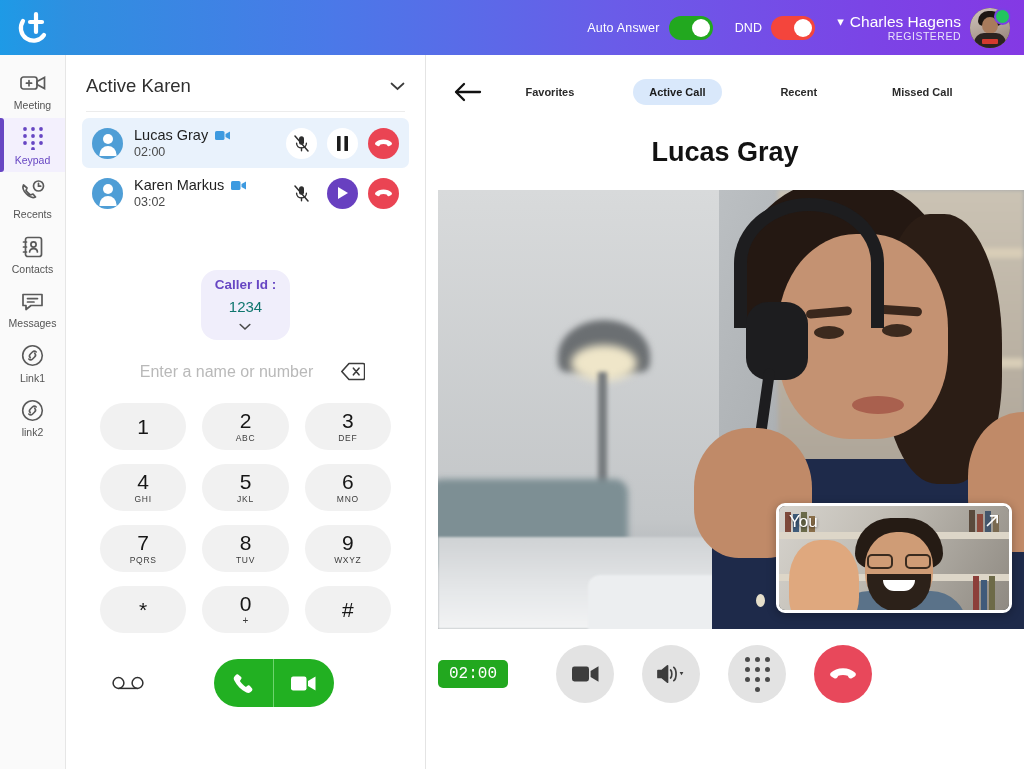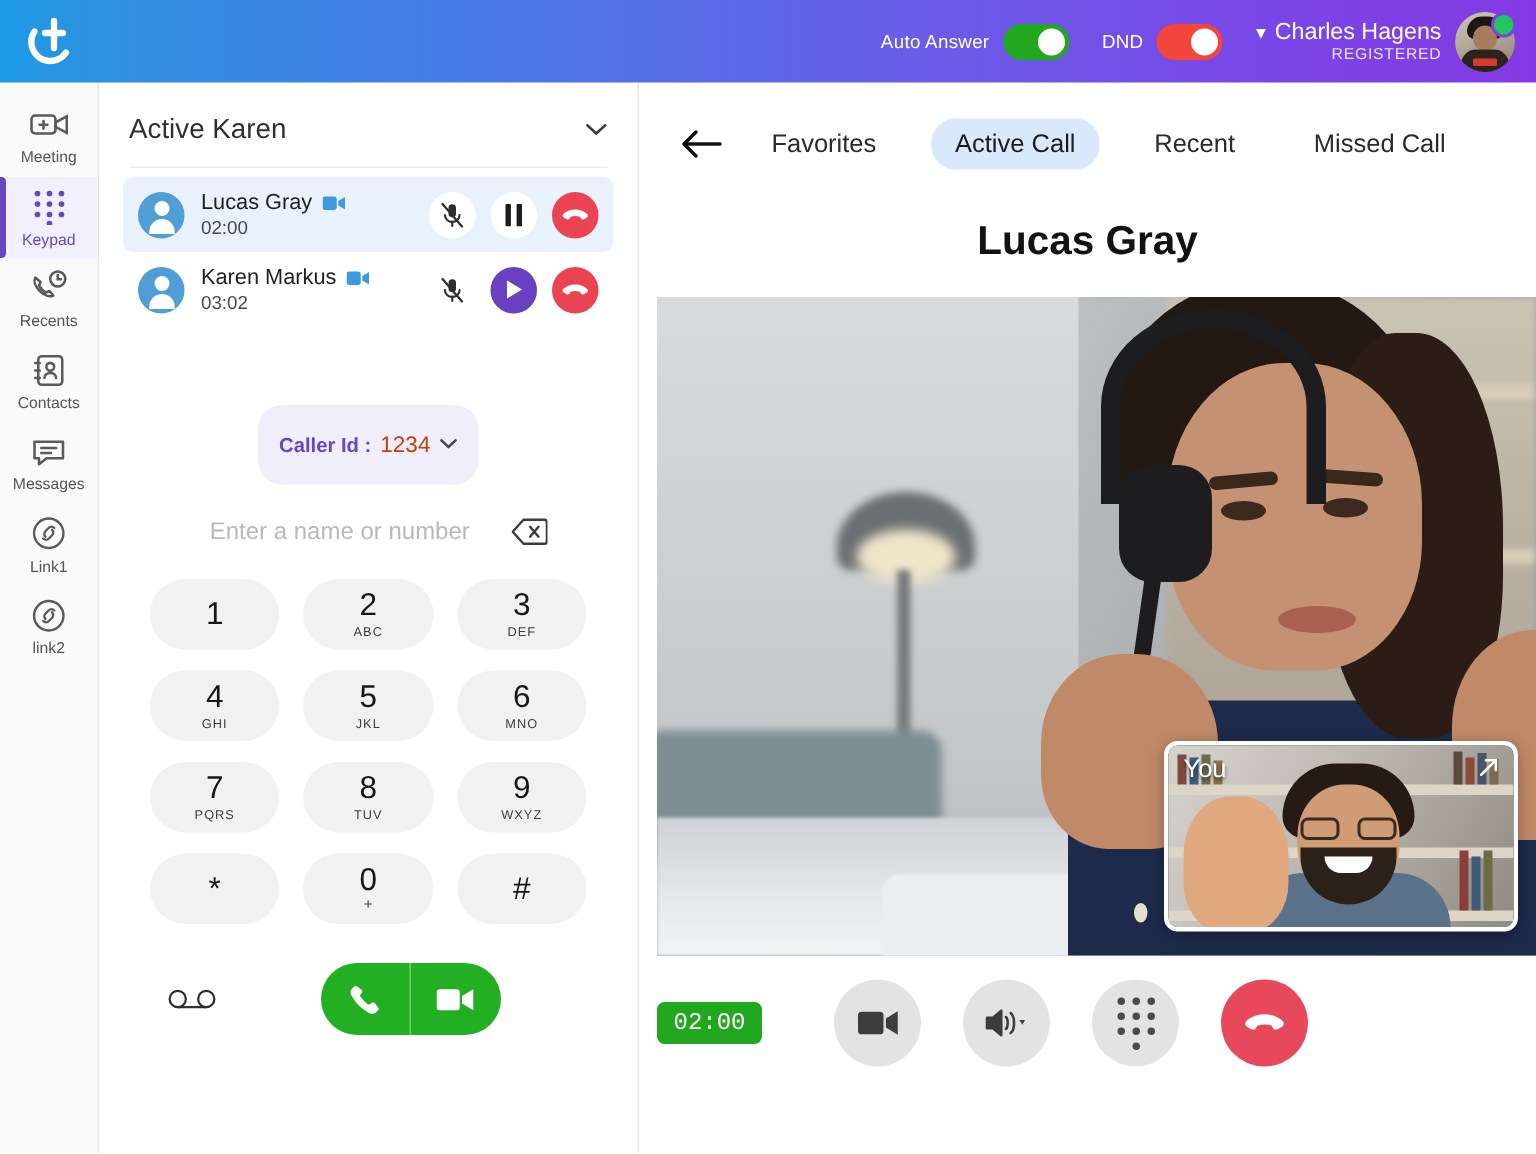--- a/index.html
+++ b/index.html
@@ -109,24 +109,24 @@
   .rb { width: 31px; height: 31px; border-radius: 50%; display: flex; align-items: center; justify-content: center; cursor: pointer; }
   .rb.white { background: #fff; }
   .rb.plain { background: transparent; }
   .rb.red { background: #ea4453; color: #fff; }
   .rb.purple { background: #6840c0; color: #fff; }
   .rb svg { display: block; }
 
   .callerid-wrap { display: flex; justify-content: center; margin-top: 52px; }
   .callerid {
     display: inline-flex; align-items: center; gap: 6px;
-    background: #f0eefb; border-radius: 16px; padding: 18px 14px; cursor: pointer;
+    background: #f0eefb; border-radius: 16px; padding: 7px 14px; cursor: pointer; flex-direction: column;
   }
   .cid-label { color: #6746c3; font-size: 13.5px; font-weight: 600; }
-  .cid-value { color: #c2410c; font-size: 15px; }
+  .cid-value { color: #0f766e; font-size: 15px; }
   .cid-chev { color: #4a4a4a; font-size: 11px; }
 
   .dial-input-row { display: flex; align-items: center; justify-content: center; gap: 14px; margin-top: 22px; }
   .dial-input {
     border: none; outline: none; font-size: 16px; color: #1c1c1c;
     width: 200px; text-align: center; background: transparent;
     font-family: "Liberation Sans", sans-serif;
   }
   .dial-input::placeholder { color: #b9b9b9; }
   .bksp { cursor: pointer; color: #3c3c3c; display: flex; }
@@ -148,21 +148,21 @@
     overflow: hidden; background: #22b022;
   }
   .call-split > div { flex: 1; display: flex; align-items: center; justify-content: center; color: #fff; cursor: pointer; }
   .call-split .sep { flex: 0 0 1px; background: #6ed46e; }
 
   
   .main { flex: 1 1 auto; background: #fff; display: flex; flex-direction: column; min-width: 0; }
   .tabs-row { display: flex; align-items: center; padding: 24px 24px 0 28px; gap: 0; }
   .back-btn { width: 34px; color: #111; cursor: pointer; display: flex; }
   .tabs { display: flex; align-items: center; flex: 1; justify-content: space-around; padding-right: 10px; }
-  .tab { font-size: 17px; color: #2a2a2a; padding: 7px 16px; border-radius: 16px; cursor: pointer; }
+  .tab { font-size: 11px; color: #2a2a2a; padding: 7px 16px; border-radius: 16px; cursor: pointer; font-weight: bold; }
   .tab.active { background: #d9e8fb; color: #1b1b1b; }
   .call-name { text-align: center; font-size: 27px; color: #121212; font-weight: 700; margin-top: 32px; }
 
   .video-stage {
     margin: 22px 0 0 12px; width: 586px; height: 439px; position: relative;
     overflow: hidden; background: #9aa0a3;
   }
   .vs-bg { position: absolute; inset: 0; background: linear-gradient(115deg,#c9ccce 0%,#bfc3c6 30%,#aeb2b5 55%,#8d9296 100%); }
   .vs-wall { position: absolute; left: 0; top: 0; width: 48%; height: 100%; background: linear-gradient(180deg,#d8dadb 0%,#c3c6c8 75%,#9fa4a8 100%); }
   .vs-shelf { position: absolute; right: 0; top: 0; width: 42%; height: 100%; background: linear-gradient(180deg,#cbc3b4 0%,#b9b0a2 40%,#9d958a 100%); filter: blur(2px); }
@@ -185,21 +185,21 @@
   .vp-hs-band { position: absolute; left: 48px; top: 8px; width: 150px; height: 130px; border: 13px solid #1d1d1f; border-radius: 50% 50% 0 0; border-bottom: none; }
   .vp-hs-cup { position: absolute; left: 60px; top: 112px; width: 62px; height: 78px; border-radius: 22px; background: #1d1d1f; }
   .vp-hs-boom { position: absolute; left: 72px; top: 178px; width: 11px; height: 92px; background: #1d1d1f; border-radius: 6px; transform: rotate(8deg); }
   .vp-shirt { position: absolute; left: 26px; bottom: -10px; width: 330px; height: 180px; border-radius: 60px 60px 0 0; background: #1e2a4a; }
   .vp-dot { position: absolute; width: 9px; height: 13px; border-radius: 50%; background: #e6dfcb; }
   .vp-hand { position: absolute; left: 8px; top: 238px; width: 118px; height: 130px; border-radius: 46% 46% 38% 38%; background: #c08a68; }
   .vp-hand-r { position: absolute; left: 282px; top: 222px; width: 118px; height: 140px; border-radius: 46% 46% 38% 38%; background: #c08a68; }
   .vs-laptop { position: absolute; left: 150px; bottom: -6px; width: 330px; height: 60px; border-radius: 12px 12px 0 0; background: #eceef0; filter: blur(1px); }
 
   .pip {
-    position: absolute; right: 12px; bottom: 16px; width: 236px; height: 127px;
+    position: absolute; right: 12px; bottom: 16px; width: 236px; height: 110px;
     border-radius: 9px; overflow: hidden; border: 3px solid #fff;
     box-shadow: 0 2px 10px rgba(0,0,0,.3); background: #3a3f45;
   }
   .pip-bg { position: absolute; inset: 0; background: linear-gradient(120deg,#d6d3cd 0%,#c0bcb4 40%,#8f8a82 100%); }
   .pip-shelf { position: absolute; inset: 0; }
   .pip-shelf .sh { position: absolute; left: 0; right: 0; height: 7px; background: #ddd6c8; }
   .pip-books { position: absolute; display: flex; gap: 2px; align-items: flex-end; }
   .pip-books i { display: block; width: 6px; background: #8c5a4a; }
   .pip-person { position: absolute; left: 60px; top: 12px; width: 120px; height: 125px; }
   .pp-hair { position: absolute; left: 16px; top: 0; width: 88px; height: 50px; border-radius: 44px 44px 18px 18px; background: #251b14; }

